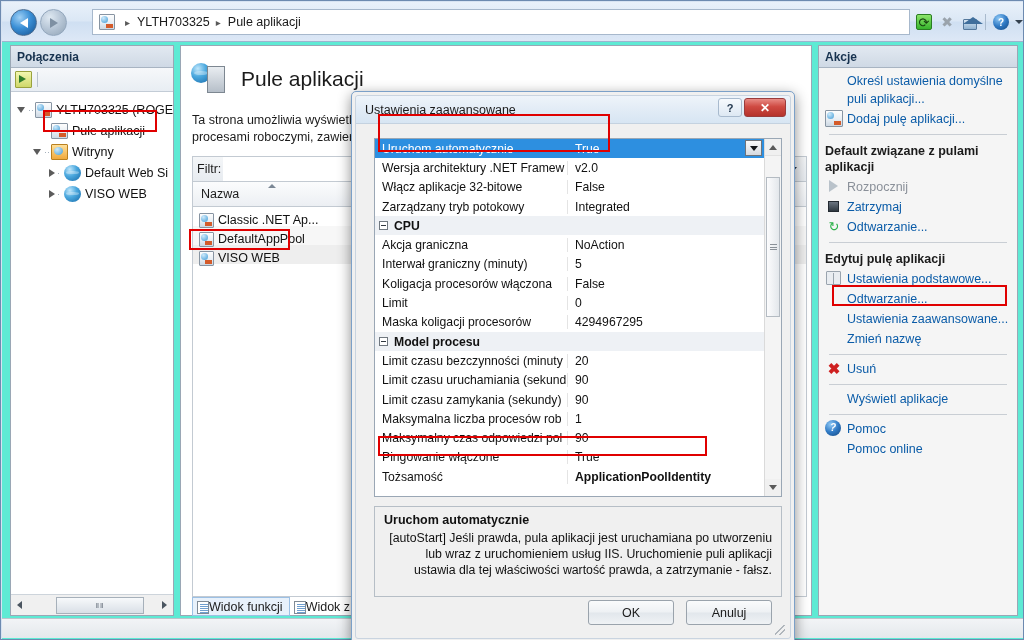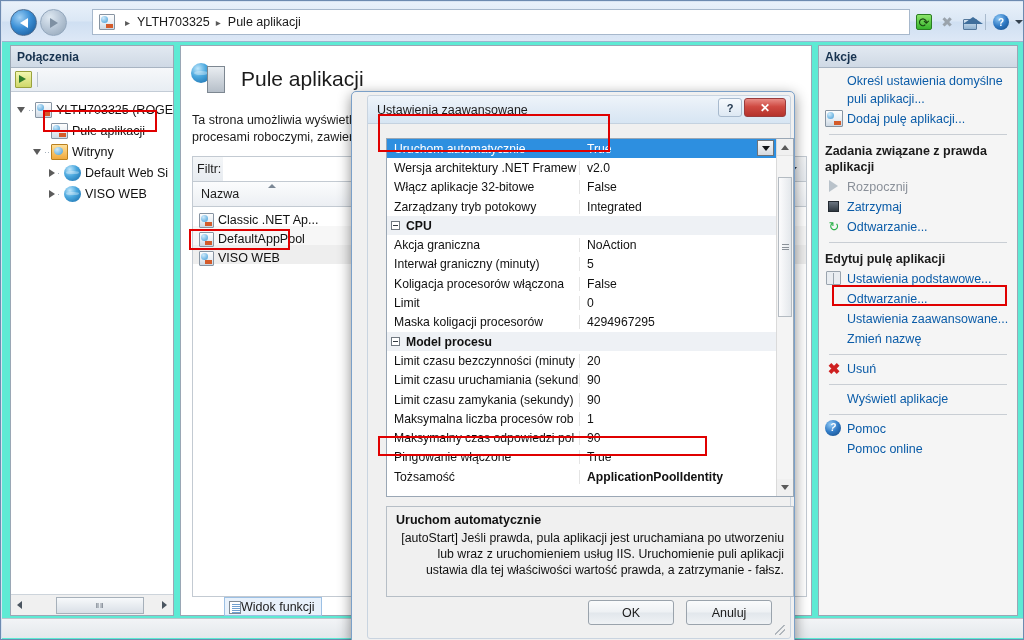--- a/index.html
+++ b/index.html
@@ -185,21 +185,21 @@
   .grow.alt { background: #f7f7f7; }
   .gc-name { width: 155px; display: flex; align-items: center; padding-left: 6px; white-space: nowrap; overflow: hidden; margin-top: 7px; }
   .gc-state { width: 80px; padding-left: 4px; white-space: nowrap; overflow: hidden; }
   .row-ico { width: 15px; height: 15px; position: relative; margin-right: 4px; flex: 0 0 auto; }
   .view-tabs {
     position: absolute; left: 11px; top: 551px; height: 19px;
     display: flex; align-items: center;
   }
   .vtab {
     display: flex; align-items: center; height: 19px; padding: 0 6px 0 3px;
-    font-size: 12.5px; color: #1b1b1b; white-space: nowrap; margin-left: 32px;
+    font-size: 12.5px; color: #1b1b1b; white-space: nowrap;
   }
   .vtab.sel { background: #e8f1fb; border: 1px solid #9cc0e4; }
   .vtab-ico { width: 14px; height: 14px; position: relative; margin-right: 4px; }
 
   
   .act-panel {
     position: absolute; left: 816px; top: 3px; width: 200px; height: 571px;
     background: #f5f5f5; border: 1px solid #9aa7b5;
   }
   .act-body { padding: 3px 0 0 0; }
@@ -224,21 +224,21 @@
 
   
   .dlg {
     position: absolute; left: 349px; top: 49px; width: 444px; height: 552px;
     background: #f0f0f0;
     border: 1px solid #7ba0c8;
     border-radius: 5px 5px 2px 2px;
     box-shadow: 0 4px 14px rgba(0,0,0,0.45);
     z-index: 800;
   }
-  .dlg-inner { position: absolute; inset: 3px; background: #f0f0f0; border: 1px solid #c9d4e0; border-radius: 3px; margin-left: 12px; }
+  .dlg-inner { position: absolute; inset: 3px; background: #f0f0f0; border: 1px solid #c9d4e0; border-radius: 3px; }
   .dlg-title {
     position: absolute; left: 0; top: 0; right: 0; height: 28px;
     background: linear-gradient(to bottom,#eef4fa 0%,#e2ecf6 50%,#d7e5f3 100%);
     border-bottom: 1px solid #c4d2e0;
     display: flex; align-items: center;
     border-radius: 3px 3px 0 0;
   }
   .dlg-title-txt { padding-left: 9px; font-size: 12.5px; color: #1b1b1b; }
   .dlg-btns { position: absolute; right: 4px; top: 2px; display: flex; gap: 2px; }
   .dlg-help {
@@ -563,21 +563,21 @@
             <span class="act-ico empty"></span>
             <span>Określ ustawienia domyślne puli aplikacji...</span>
           </div>
           <div class="act-item">
             <span class="act-ico ic-pool"></span>
             <span>Dodaj pulę aplikacji...</span>
           </div>
 
           <div class="act-sep"></div>
 
-          <div class="act-group">Zadania związane z prawda aplikacji</div>
+          <div class="act-group">Default związane z pulami aplikacji</div>
 
           <div class="act-item dis">
             <span class="act-ico">
                 <i class="ic-play" style="display:block;"></i>
               </span>
             <span>Rozpocznij</span>
           </div>
           <div class="act-item">
             <span class="act-ico">
                 <i class="ic-square" style="display:block;"></i>

